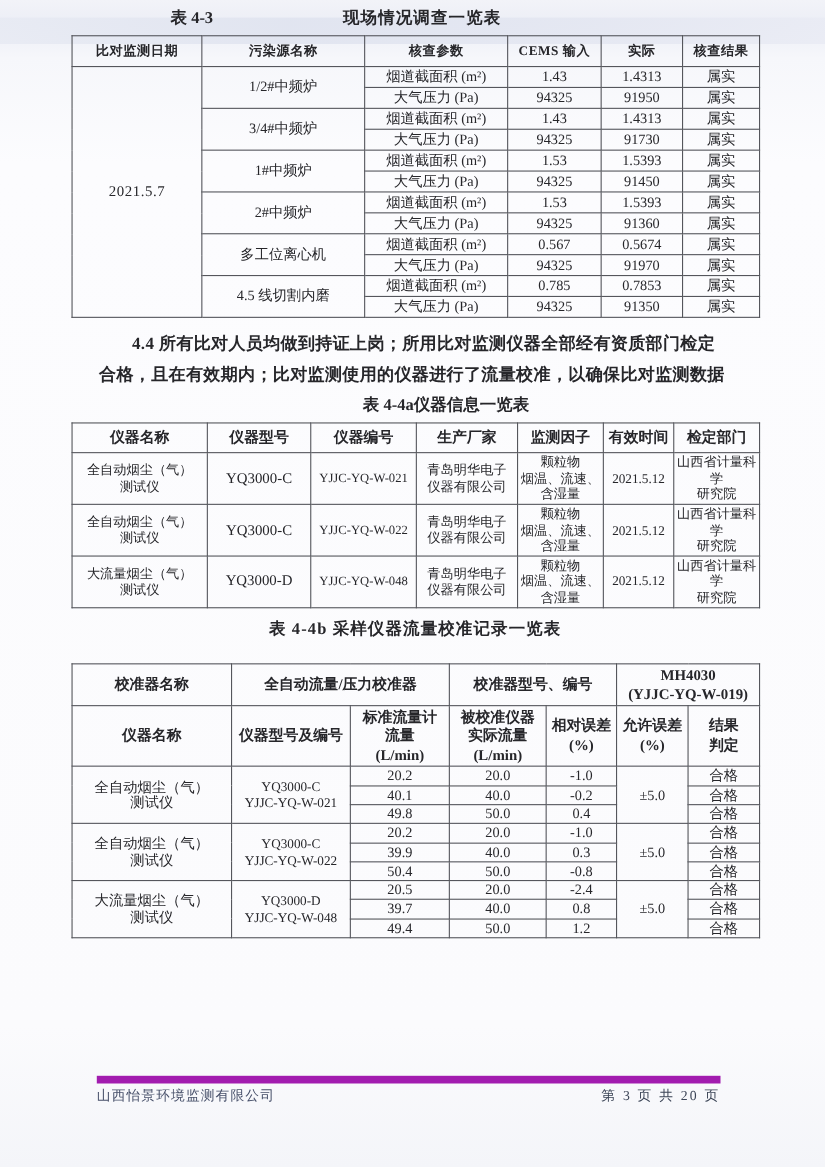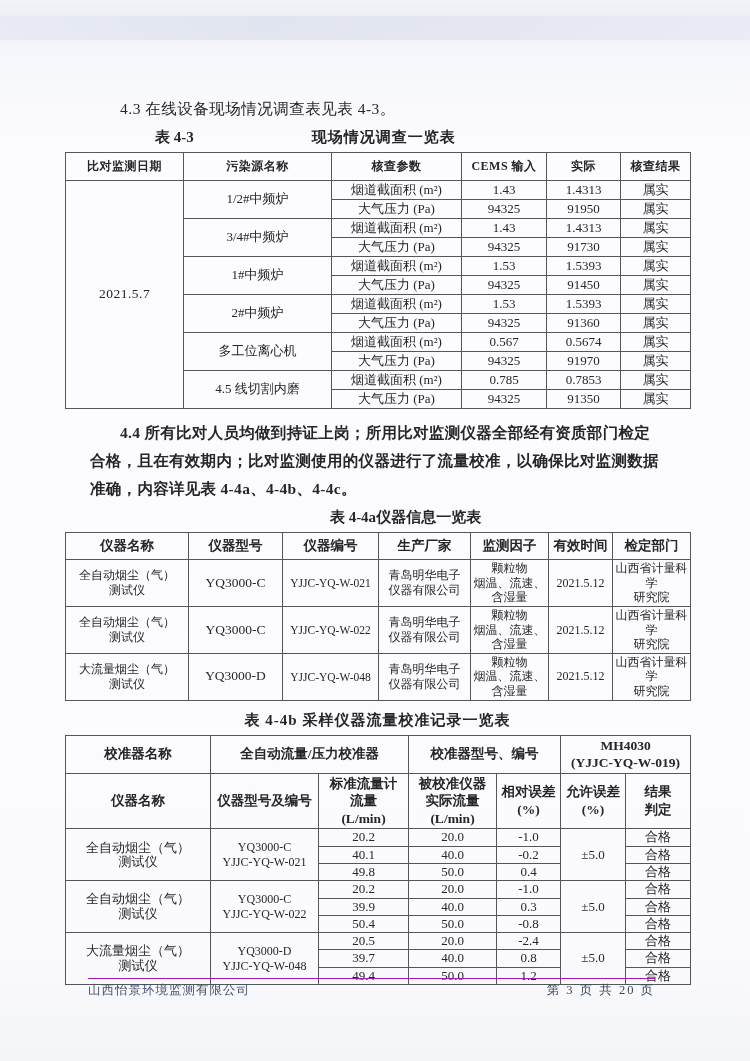--- a/index.html
+++ b/index.html
@@ -49,45 +49,44 @@
   .para44 { margin-top: 10px; font-size: 15.5px; letter-spacing: 0.3px; font-weight: bold; }
   .para44 .pline { line-height: 28px; margin-left: 25px; }
   .para44 .indent { text-indent: 30px; }
 
   .t44a { margin-top: 4px; }
   .t44a thead th { font-size: 13.5px; height: 27px; }
   .t44a td { font-size: 12px; line-height: 1.22; height: 38px; white-space: pre-line; }
   .t44a .model-cell { font-size: 13.5px; }
   .t44a .serial-cell { font-size: 11.5px; }
 
-  .t44b { margin-top: 4px; }
+  .t44b { margin-top: 20px; }
   .t44b thead th { font-size: 13.5px; line-height: 1.3; white-space: pre-line; }
   .t44b thead .row1 th { height: 37px; }
   .t44b thead .row2 th { height: 49px; }
   .t44b td { font-size: 13px; height: 17px; line-height: 1.1; }
   .t44b .name-col { font-size: 13px; }
   .t44b .model-col { font-size: 12px; line-height: 1.25; }
 
   .footer {
     position: absolute; top: 978px; left: 88px; right: 95px;
-    border-top: 1px solid #a21caf;
+    border-top: 7px solid #a21caf;
     display: flex; justify-content: space-between;
     padding-top: 3px;
     font-size: 12.5px; color: #47506a; letter-spacing: 1px;
   }
   .footer .pageno { color: #3b4456; letter-spacing: 2px; }
 </style>
 </head>
 <body>
 
 <div class="scan-band"></div>
 
 <div class="content">
 
-  <p class="h43">4.3 在线设备现场情况调查表见表 4-3。</p>
 
   <div class="caption caption43">
     <span class="lbl">表 4-3</span>
     <span class="ttl">现场情况调查一览表</span>
   </div>
 
   <table class="t43">
     <colgroup>
       <col style="width:118px">
         <col style="width:148px">
@@ -185,21 +184,20 @@
           <td>94325</td>
           <td>91350</td>
           <td>属实</td>
         </tr>
       </tbody>
   </table>
 
   <div class="para44">
     <div class="pline indent">4.4 所有比对人员均做到持证上岗；所用比对监测仪器全部经有资质部门检定</div>
     <div class="pline">合格，且在有效期内；比对监测使用的仪器进行了流量校准，以确保比对监测数据</div>
-    <div class="pline">准确，内容详见表 4-4a、4-4b、4-4c。</div>
   </div>
 
   <div class="caption caption44a">
     <span>表 4-4a</span>
     <span>仪器信息一览表</span>
   </div>
 
   <table class="t44a">
     <colgroup>
       <col style="width:123px">

